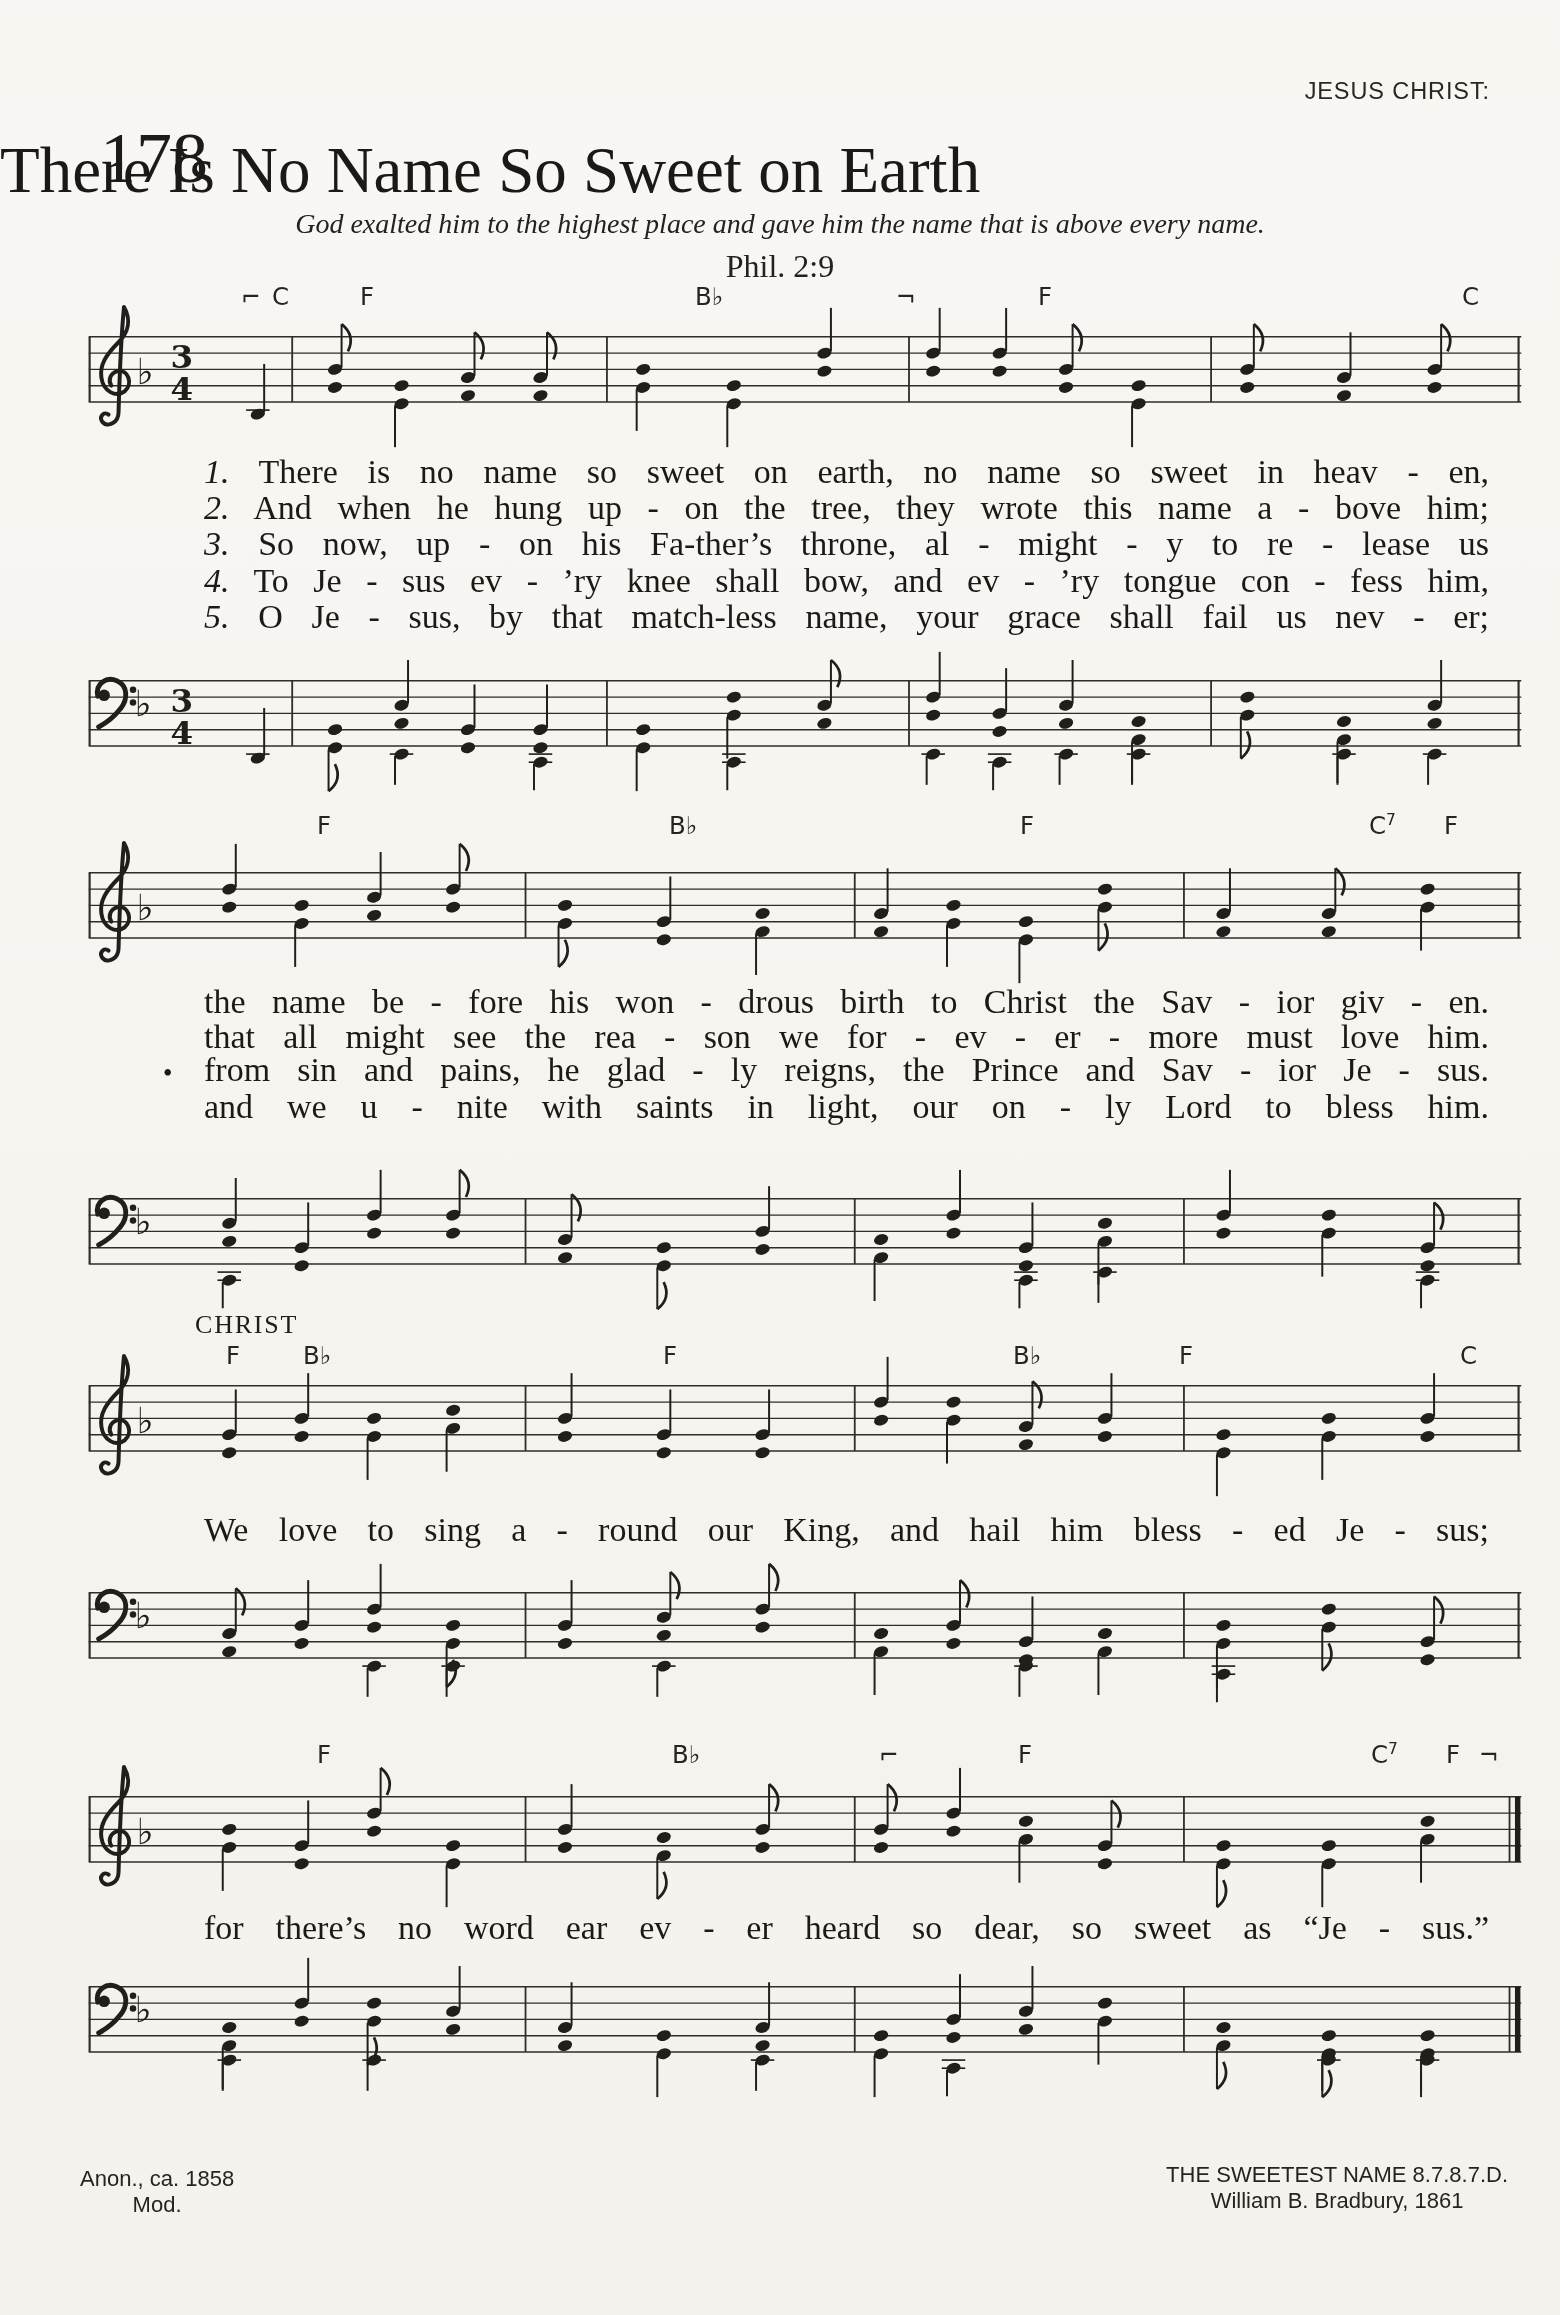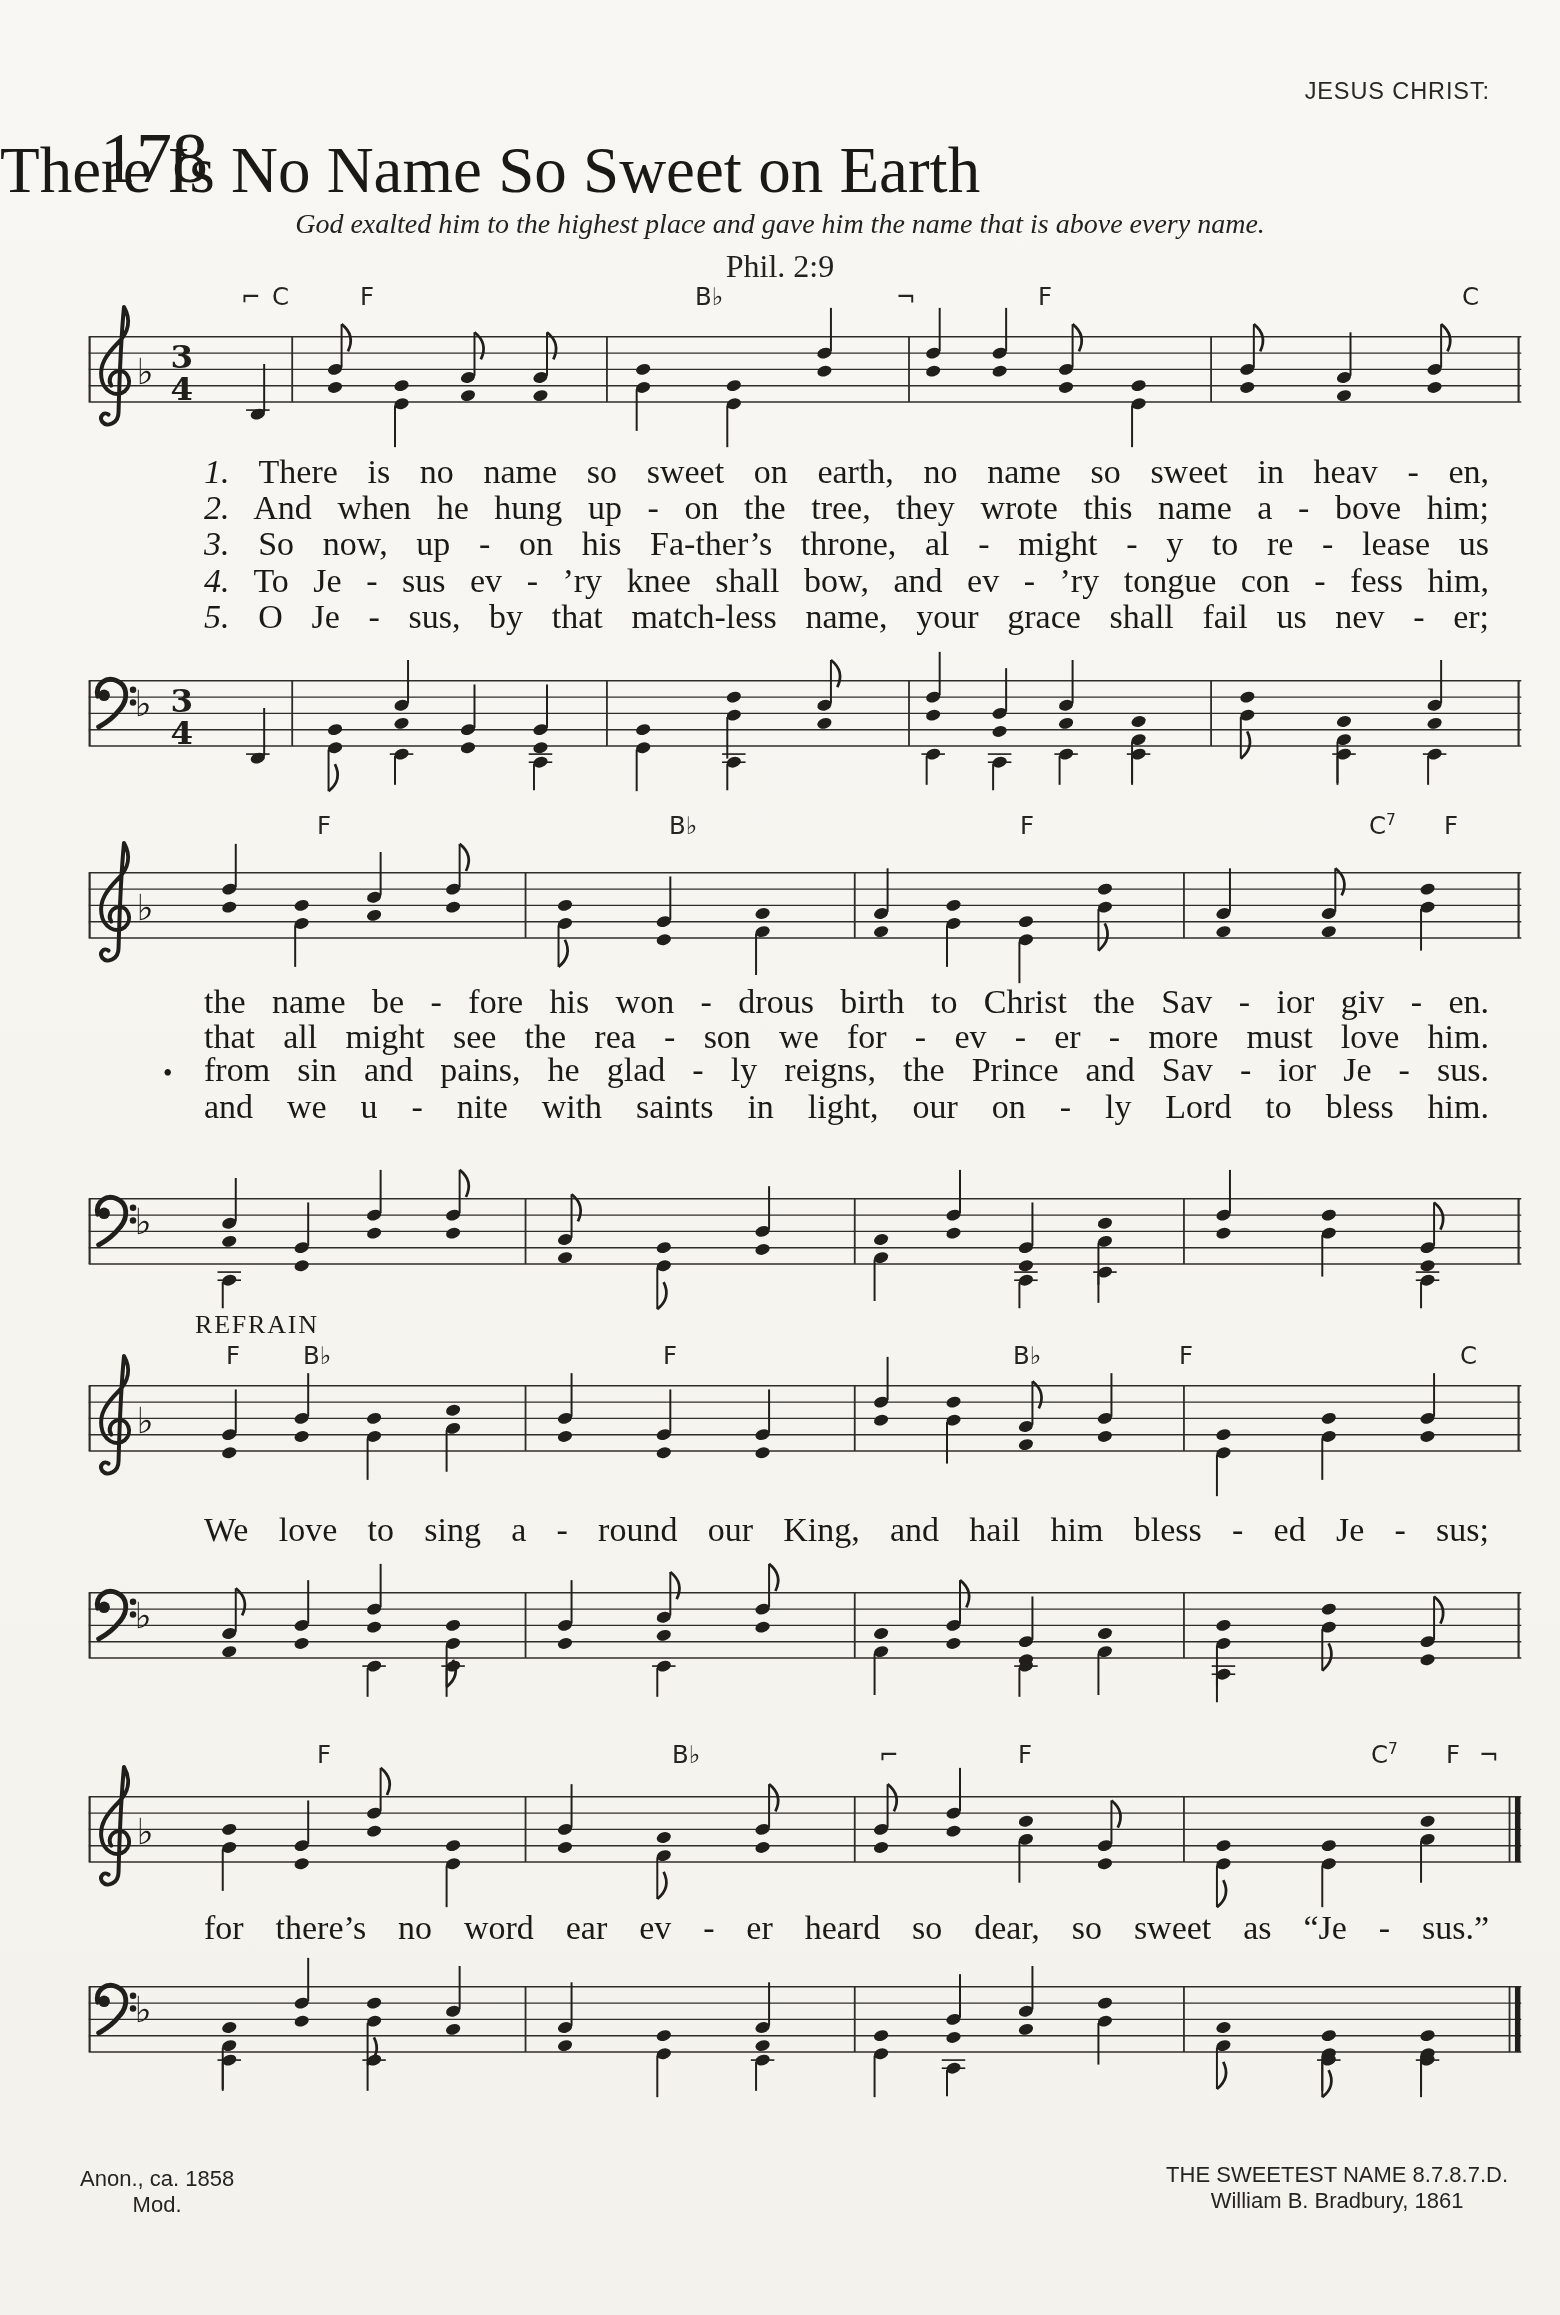--- a/index.html
+++ b/index.html
@@ -372,21 +372,21 @@
       <ellipse cx="1483.3600000000001" cy="119" rx="8" ry="5.7" fill="#211f1c" transform="rotate(-18 1483.3600000000001 119)"></ellipse>
       <line x1="1490.5600000000002" y1="97" x2="1490.5600000000002" y2="49" stroke="#211f1c" stroke-width="2.2"></line>
       <path d="M1490.5600000000002,49 C1500.5600000000002,57 1503.5600000000002,67 1497.5600000000002,79" fill="none" stroke="#211f1c" stroke-width="3"></path>
       <line x1="1470.3600000000001" y1="126" x2="1496.3600000000001" y2="126" stroke="#211f1c" stroke-width="1.8"></line>
       <line x1="1470.3600000000001" y1="135" x2="1496.3600000000001" y2="135" stroke="#211f1c" stroke-width="1.8"></line>
       <ellipse cx="1483.3600000000001" cy="135" rx="8" ry="5.7" fill="#211f1c" transform="rotate(-18 1483.3600000000001 135)"></ellipse>
       <line x1="1476.16" y1="137" x2="1476.16" y2="166" stroke="#211f1c" stroke-width="2.2"></line>
       <line x1="1584" y1="45" x2="1584" y2="117" stroke="#2f2d2a" stroke-width="2.4"></line>
     </svg>
 
-  <div class="refrain-label">REFRAIN</div>
+  <div class="refrain-label">CHRIST</div>
   <div class="chords" style="top:1341px">
     <span class="chord" style="left:226px"><span class="cr">F</span><sup></sup></span>
     <span class="chord" style="left:303px"><span class="cr">B♭</span><sup></sup></span>
     <span class="chord" style="left:663px"><span class="cr">F</span><sup></sup></span>
     <span class="chord" style="left:1013px"><span class="cr">B♭</span><sup></sup></span>
     <span class="chord" style="left:1179px"><span class="cr">F</span><sup></sup></span>
     <span class="chord" style="left:1460px"><span class="cr">C</span><sup></sup></span>
   </div>
 
   <svg class="staff" style="top:1345px" viewBox="0 0 1590 170">

